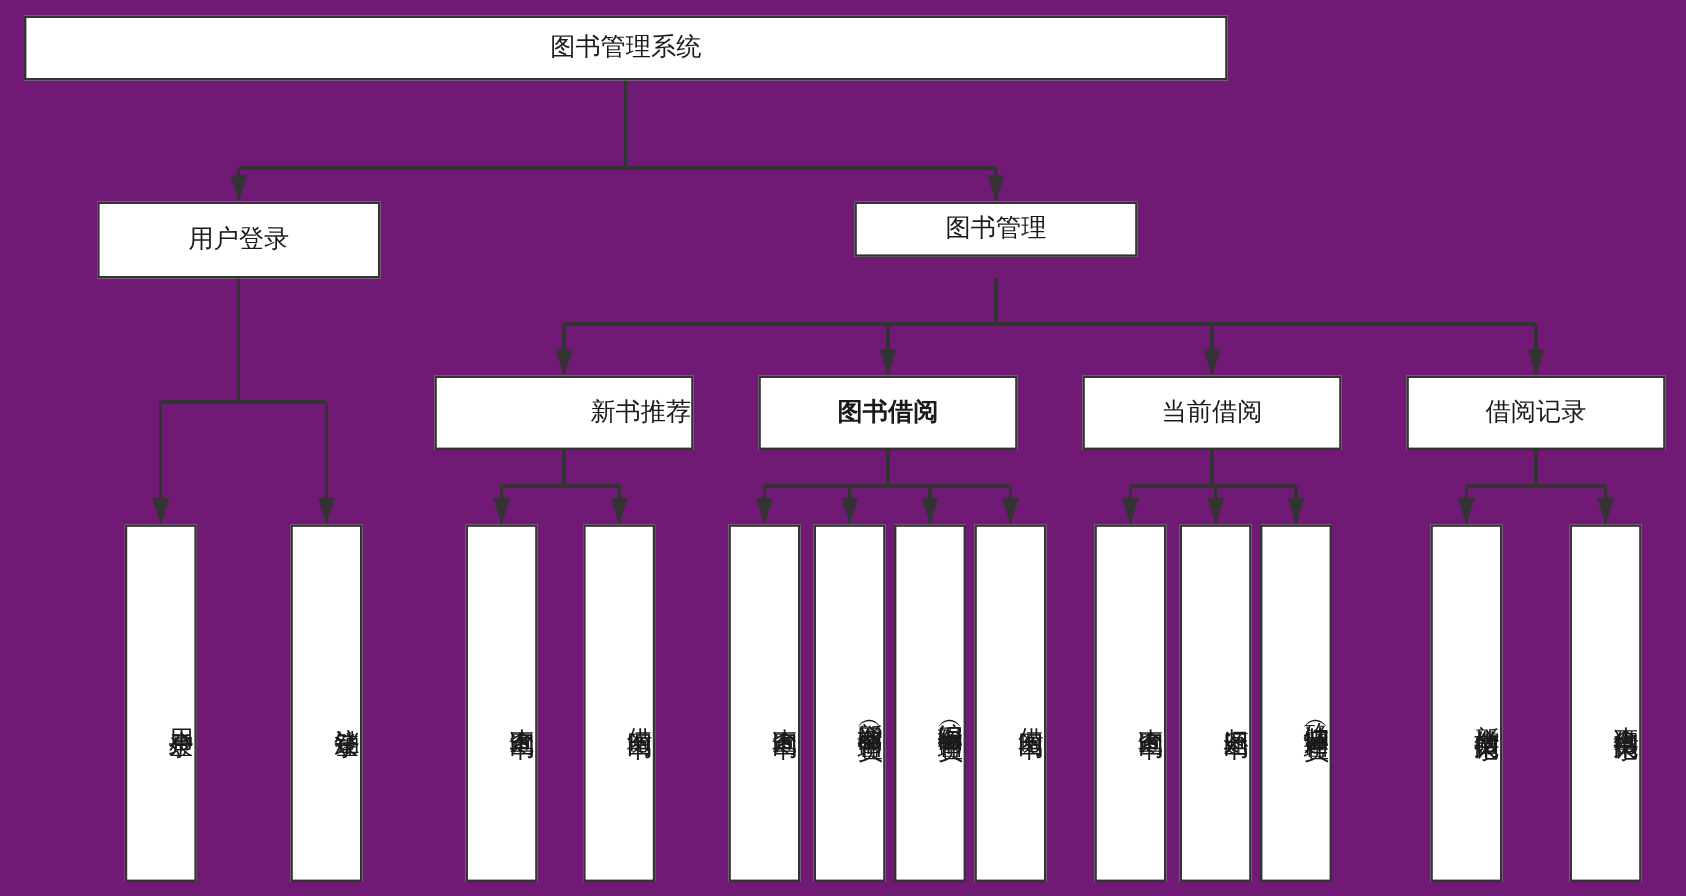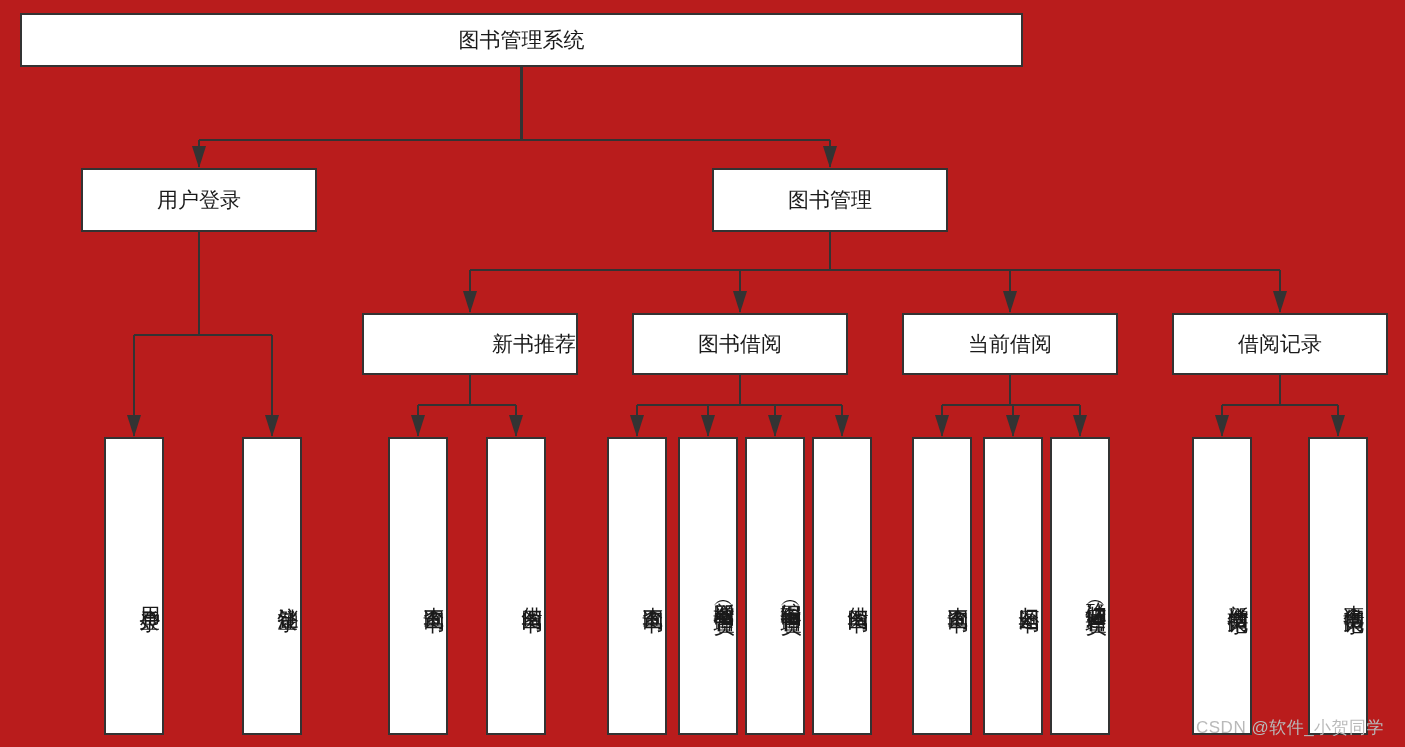--- a/index.html
+++ b/index.html
@@ -7,21 +7,21 @@
     padding: 0;
     background: #ffffff;
   }
   body {
     font-family: "Liberation Sans", "DejaVu Sans", sans-serif;
   }
   #canvas {
     position: relative;
     width: 1405px;
     height: 747px;
-    background: #b91c1c;
+    background: #701a75;
     overflow: hidden;
   }
   #wires {
     position: absolute;
     left: 0;
     top: 0;
     width: 1405px;
     height: 747px;
     pointer-events: none;
   }
@@ -120,27 +120,27 @@
       <line x1="1338" y1="405" x2="1338" y2="436" stroke="#333333" stroke-width="2.6" shape-rendering="crispEdges"></line>
       <polygon points="1331,415 1345,415 1338,437" fill="#333333"></polygon>
     </svg>
   <div id="nodes-layer">
       <div class="node horiz" style="left: 20px; top: 13px; width: 1003px; height: 54px; border-color: rgb(51, 51, 51); background: rgb(255, 255, 255); color: rgb(26, 26, 26);">
         <span class="node-label">图书管理系统</span>
       </div>
       <div class="node horiz" style="left: 81px; top: 168px; width: 236px; height: 64px; border-color: rgb(51, 51, 51); background: rgb(255, 255, 255); color: rgb(26, 26, 26);">
         <span class="node-label">用户登录</span>
       </div>
-      <div class="node horiz" style="left: 712px; top: 168px; width: 236px; height: 64px; border-color: rgb(51, 51, 51); background: rgb(255, 255, 255); color: rgb(26, 26, 26);">
+      <div class="node horiz" style="left: 712px; top: 168px; width: 236px; height: 46px; border-color: rgb(51, 51, 51); background: rgb(255, 255, 255); color: rgb(26, 26, 26);">
         <span class="node-label">图书管理</span>
       </div>
       <div class="node horiz" style="left: 362px; top: 313px; width: 216px; height: 62px; border-color: rgb(51, 51, 51); background: rgb(255, 255, 255); color: rgb(26, 26, 26); justify-content: flex-end;">
         <span class="node-label">新书推荐</span>
       </div>
-      <div class="node horiz" style="left: 632px; top: 313px; width: 216px; height: 62px; border-color: rgb(51, 51, 51); background: rgb(255, 255, 255); color: rgb(26, 26, 26);">
+      <div class="node horiz" style="left: 632px; top: 313px; width: 216px; height: 62px; border-color: rgb(51, 51, 51); background: rgb(255, 255, 255); color: rgb(26, 26, 26); font-weight: bold;">
         <span class="node-label">图书借阅</span>
       </div>
       <div class="node horiz" style="left: 902px; top: 313px; width: 216px; height: 62px; border-color: rgb(51, 51, 51); background: rgb(255, 255, 255); color: rgb(26, 26, 26); justify-content: center;">
         <span class="node-label">当前借阅</span>
       </div>
       <div class="node horiz" style="left: 1172px; top: 313px; width: 216px; height: 62px; border-color: rgb(51, 51, 51); background: rgb(255, 255, 255); color: rgb(26, 26, 26);">
         <span class="node-label">借阅记录</span>
       </div>
       <div class="node vert" style="left: 104px; top: 437px; width: 60px; height: 298px; border-color: rgb(51, 51, 51); background: rgb(255, 255, 255); color: rgb(26, 26, 26);">
         <span class="node-label">用户登录</span>
@@ -175,14 +175,13 @@
       <div class="node vert" style="left: 1050px; top: 437px; width: 60px; height: 298px; border-color: rgb(51, 51, 51); background: rgb(255, 255, 255); color: rgb(26, 26, 26);">
         <span class="node-label">确认归还（管理员）</span>
       </div>
       <div class="node vert" style="left: 1192px; top: 437px; width: 60px; height: 298px; border-color: rgb(51, 51, 51); background: rgb(255, 255, 255); color: rgb(26, 26, 26);">
         <span class="node-label">新增借阅记录</span>
       </div>
       <div class="node vert" style="left: 1308px; top: 437px; width: 60px; height: 298px; border-color: rgb(51, 51, 51); background: rgb(255, 255, 255); color: rgb(26, 26, 26);">
         <span class="node-label">查询借阅记录</span>
       </div>
     </div>
-  <div class="watermark" style="left: 1196px; top: 716px; color: rgb(185, 185, 185);">CSDN @软件_小贺同学</div>
 </div>
 
 </body></html>

